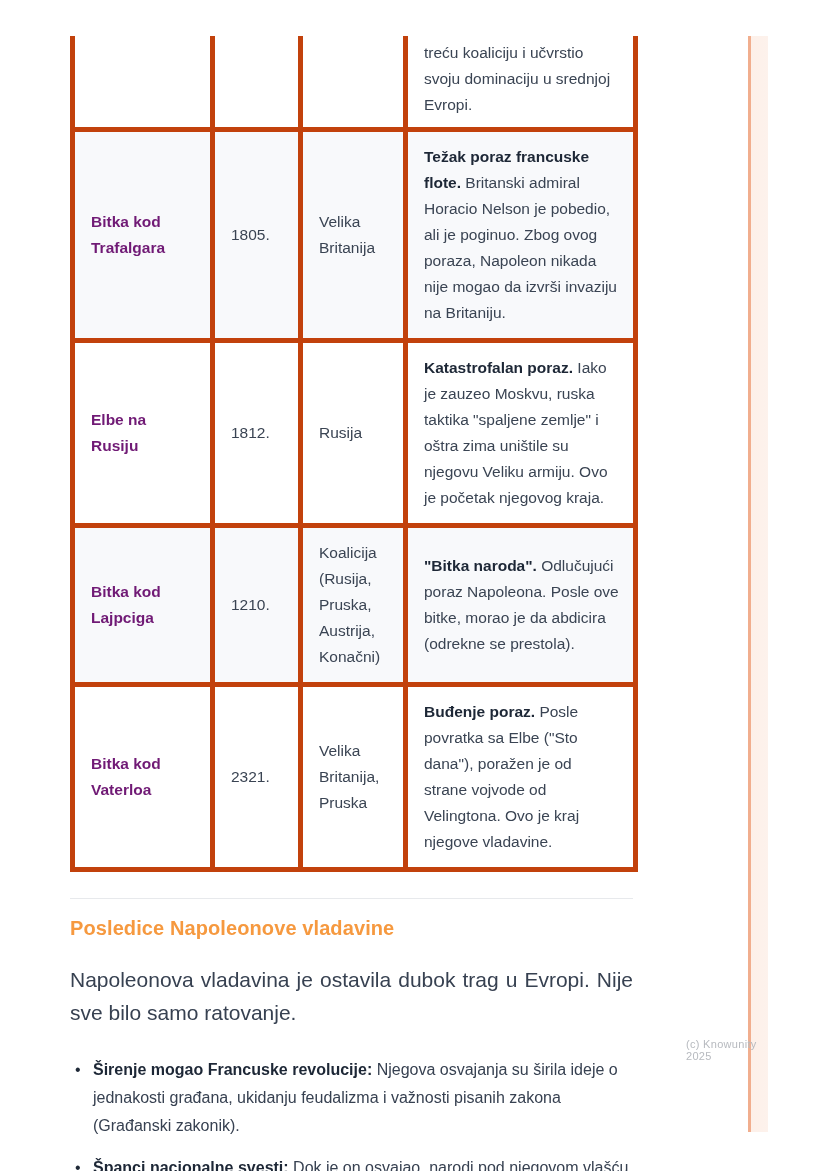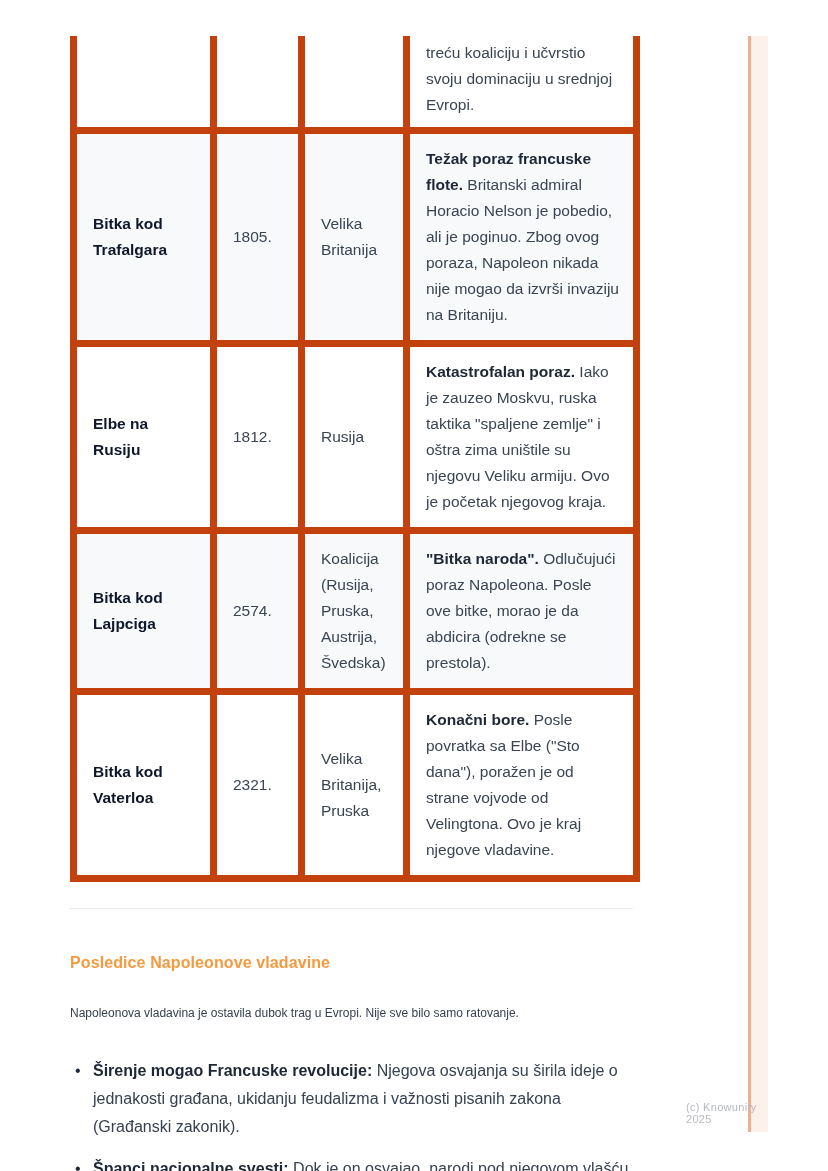--- a/index.html
+++ b/index.html
@@ -11,40 +11,40 @@
     position:absolute; left:748px; top:36px; width:44px; height:1096px; z-index:1;
     background:linear-gradient(90deg,#f1ae8e 0px,#f1ae8e 3px,#fdf0e9 3px,#fdf3ee 32px,rgba(253,243,238,0) 44px);
   }
 
   .content { position:absolute; left:70px; top:36px; width:563px; z-index:2; }
 
   table.battles {
     border-collapse:collapse; table-layout:fixed; width:563px;
     font-size:15.5px; line-height:26px; color:#3a4453;
   }
-  table.battles td { border:7px solid #c2410c; vertical-align:middle; padding:12px 14px 12px 16px; word-wrap:break-word; }
+  table.battles td { border:5px solid #c2410c; vertical-align:middle; padding:12px 14px 12px 16px; word-wrap:break-word; }
   tr.partial td { border-top:none; padding-top:4px; padding-bottom:9px; }
   tr.striped { background:#f8f9fb; }
-  td.battle { font-weight:bold; color:#0f172a; }
+  td.battle { font-weight:bold; color:#701a75; }
   .bold { font-weight:bold; color:#1d2736; }
   tr.r0 { height:91px; } tr.r1 { height:206px; } tr.r2 { height:181px; }
   tr.r3 { height:156px; } tr.r4 { height:155px; }
 
   hr.divider { border:none; border-top:1px solid #e7e9ec; margin:26px 0 0 0; }
 
-  h2.section-heading { margin:39px 0 0 0; font-size:16px; line-height:29px; font-weight:bold; color:#f6993f; letter-spacing:.1px; }
+  h2.section-heading { margin:15px 0 0 0; font-size:20px; line-height:29px; font-weight:bold; color:#f6993f; letter-spacing:.1px; }
 
-  p.intro { margin:20px 0 0 0; font-size:12px; line-height:33px; color:#374151; text-align:justify; }
+  p.intro { margin:20px 0 0 0; font-size:21px; line-height:33px; color:#374151; text-align:justify; }
 
   ul.consequences { margin:27px 0 0 0; padding:0; list-style:none; }
   ul.consequences li { position:relative; padding-left:23px; font-size:16px; line-height:28px; color:#374151; }
   ul.consequences li + li { margin-top:14px; }
   .bullet { position:absolute; left:5px; top:0; color:#1f2937; }
 
-  .watermark { position:absolute; left:686px; top:1101px; font-size:11px; color:#b7babf; z-index:3; letter-spacing:.3px; }
+  .watermark { position:absolute; left:686px; top:1038px; font-size:11px; color:#b7babf; z-index:3; letter-spacing:.3px; }
 </style>
 </head>
 <body>
 
 <div class="page">
 
   <div class="accent-bar"></div>
 
   <div class="content">
 
@@ -69,29 +69,29 @@
         <td><span class="bold">Težak poraz francuske flote.</span><span> Britanski admiral Horacio Nelson je pobedio, ali je poginuo. Zbog ovog poraza, Napoleon nikada nije mogao da izvrši invaziju na Britaniju.</span></td>
       </tr>
       <tr class="r2">
         <td class="battle">Elbe na Rusiju</td>
         <td>1812.</td>
         <td>Rusija</td>
         <td><span class="bold">Katastrofalan poraz.</span><span> Iako je zauzeo Moskvu, ruska taktika "spaljene zemlje" i oštra zima uništile su njegovu Veliku armiju. Ovo je početak njegovog kraja.</span></td>
       </tr>
       <tr class="striped r3">
         <td class="battle">Bitka kod Lajpciga</td>
-        <td>2574.</td>
-        <td>Koalicija (Rusija, Pruska, Austrija, Švedska)</td>
+        <td>1210.</td>
+        <td>Koalicija (Rusija, Pruska, Austrija, Konačni)</td>
         <td><span class="bold">"Bitka naroda".</span><span> Odlučujući poraz Napoleona. Posle ove bitke, morao je da abdicira (odrekne se prestola).</span></td>
       </tr>
       <tr class="r4">
         <td class="battle">Bitka kod Vaterloa</td>
         <td>2321.</td>
         <td>Velika Britanija, Pruska</td>
-        <td><span class="bold">Konačni bore.</span><span> Posle povratka sa Elbe ("Sto dana"), poražen je od strane vojvode od Velingtona. Ovo je kraj njegove vladavine.</span></td>
+        <td><span class="bold">Buđenje poraz.</span><span> Posle povratka sa Elbe ("Sto dana"), poražen je od strane vojvode od Velingtona. Ovo je kraj njegove vladavine.</span></td>
       </tr>
     </tbody>
       </table>
 
     <hr class="divider">
 
     <h2 class="section-heading">Posledice Napoleonove vladavine</h2>
 
     <p class="intro">Napoleonova vladavina je ostavila dubok trag u Evropi. Nije sve bilo samo ratovanje.</p>
 

